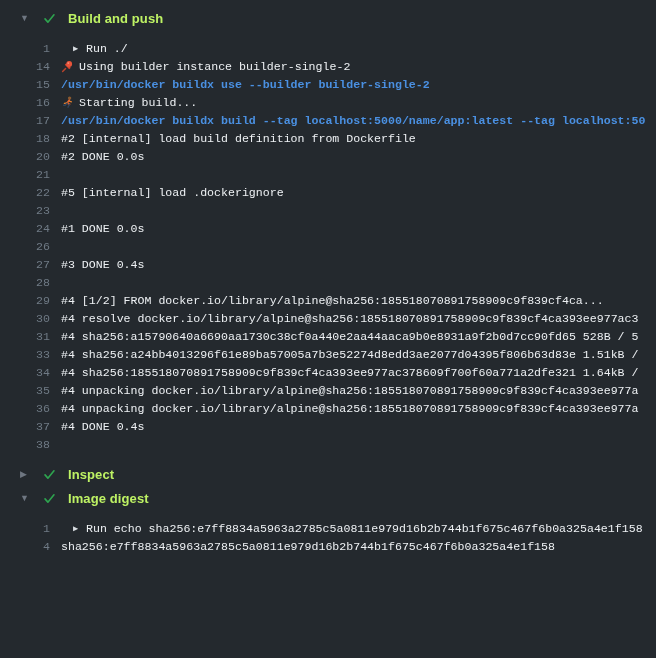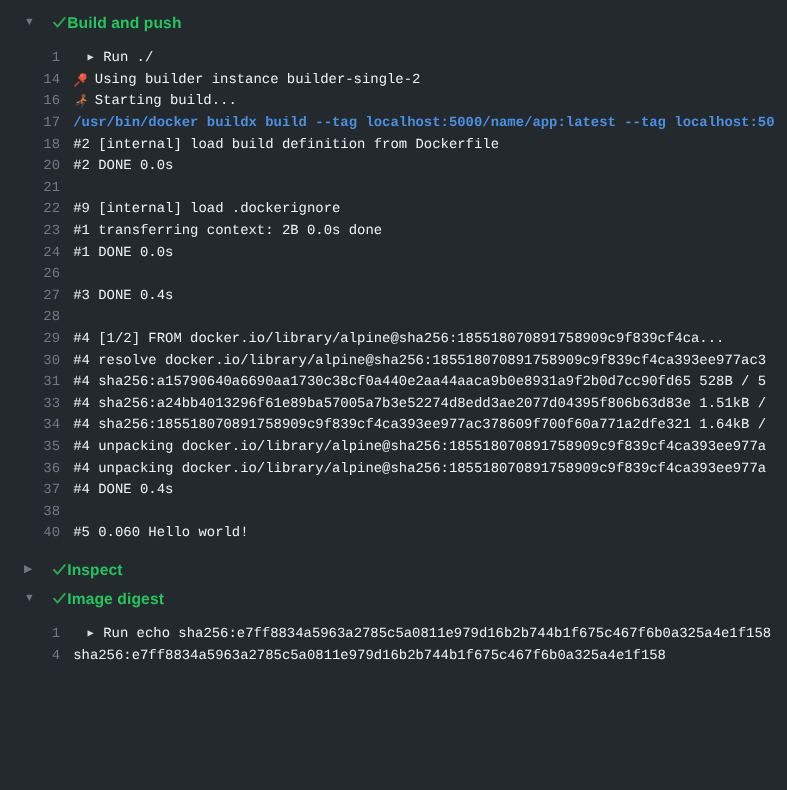--- a/index.html
+++ b/index.html
@@ -32,21 +32,22 @@
     line-height:1;
     flex:0 0 12px;
   }
   .checkwrap{
     width:14px;height:14px;
     margin-left:10px;
     flex:0 0 14px;
     display:flex;align-items:center;justify-content:center;
   }
   .section-title{
-    color:#22c55e;
+    margin-left:12px;
+    color:#bef264;
     font-size:13px;
     font-weight:700;
     letter-spacing:.1px;
   }
   .loglines{margin-top:9px;margin-bottom:9px;}
   .logline{
     height:18px;
     display:flex;
     align-items:center;
     font-family:"Liberation Mono","DejaVu Sans Mono",monospace;
@@ -109,20 +110,24 @@
   <div class="logline output">
     <span class="lnum">14</span>
     <span class="ltext"><span class="emoji"><svg width="13" height="13" viewBox="0 0 13 13">
                 <line x1="4.6" y1="8.4" x2="1.6" y2="11.6" stroke="#b8442c" stroke-width="1.4" stroke-linecap="round"></line>
                 <path d="M5.2 3.2 L9.8 7.8 L8.2 9.2 L3.8 4.8 Z" fill="#d6452f"></path>
                 <circle cx="8.2" cy="4.0" r="2.9" fill="#e8543a"></circle>
                 <circle cx="7.3" cy="3.1" r="0.9" fill="#f5907d"></circle>
               </svg></span>Using builder instance builder-single-2</span>
   </div>
 
+  <div class="logline command">
+    <span class="lnum">15</span>
+    <span class="ltext">/usr/bin/docker buildx use --builder builder-single-2</span>
+  </div>
 
   <div class="logline output">
     <span class="lnum">16</span>
     <span class="ltext"><span class="emoji"><svg width="13" height="13" viewBox="0 0 13 13">
                 <circle cx="8.6" cy="2.1" r="1.7" fill="#8a5a30"></circle>
                 <path d="M8.2 4.2 L6.2 7.0 L8.4 8.2" fill="none" stroke="#e05d2d" stroke-width="1.9" stroke-linecap="round" stroke-linejoin="round"></path>
                 <path d="M6.4 6.8 L3.4 7.4" stroke="#e8802d" stroke-width="1.3" stroke-linecap="round"></path>
                 <path d="M8.0 5.0 L10.4 5.8" stroke="#e8802d" stroke-width="1.3" stroke-linecap="round"></path>
                 <path d="M8.4 8.2 L7.0 11.2 M6.3 7.2 L3.9 9.4 L2.6 9.2" fill="none" stroke="#30445c" stroke-width="1.4" stroke-linecap="round" stroke-linejoin="round"></path>
               </svg></span>Starting build...</span>
@@ -144,26 +149,25 @@
     <span class="ltext">#2 DONE 0.0s</span>
   </div>
 
   <div class="logline output">
     <span class="lnum">21</span>
     <span class="ltext"></span>
   </div>
 
   <div class="logline output">
     <span class="lnum">22</span>
-    <span class="ltext">#9 [internal] load .dockerignore</span>
+    <span class="ltext">#5 [internal] load .dockerignore</span>
   </div>
 
   <div class="logline output">
     <span class="lnum">23</span>
-    <span class="ltext">#1 transferring context: 2B 0.0s done</span>
   </div>
 
   <div class="logline output">
     <span class="lnum">24</span>
     <span class="ltext">#1 DONE 0.0s</span>
   </div>
 
 
   <div class="logline output">
     <span class="lnum">26</span>
@@ -219,24 +223,20 @@
     <span class="lnum">37</span>
     <span class="ltext">#4 DONE 0.4s</span>
   </div>
 
   <div class="logline output">
     <span class="lnum">38</span>
     <span class="ltext"></span>
   </div>
 
 
-  <div class="logline output">
-    <span class="lnum">40</span>
-    <span class="ltext">#5 0.060 Hello world!</span>
-  </div>
 </div>
   </div>
 
   <div class="section">
     <div class="section-header">
       <span class="chevron">▶</span>
       <span class="checkwrap">
         <svg width="13" height="13" viewBox="0 0 16 16">
           <path d="M2.5 8.5l3.5 4L13.5 3.5" fill="none" stroke="#2ea44f" stroke-width="2" stroke-linecap="round" stroke-linejoin="round"></path>
         </svg>

